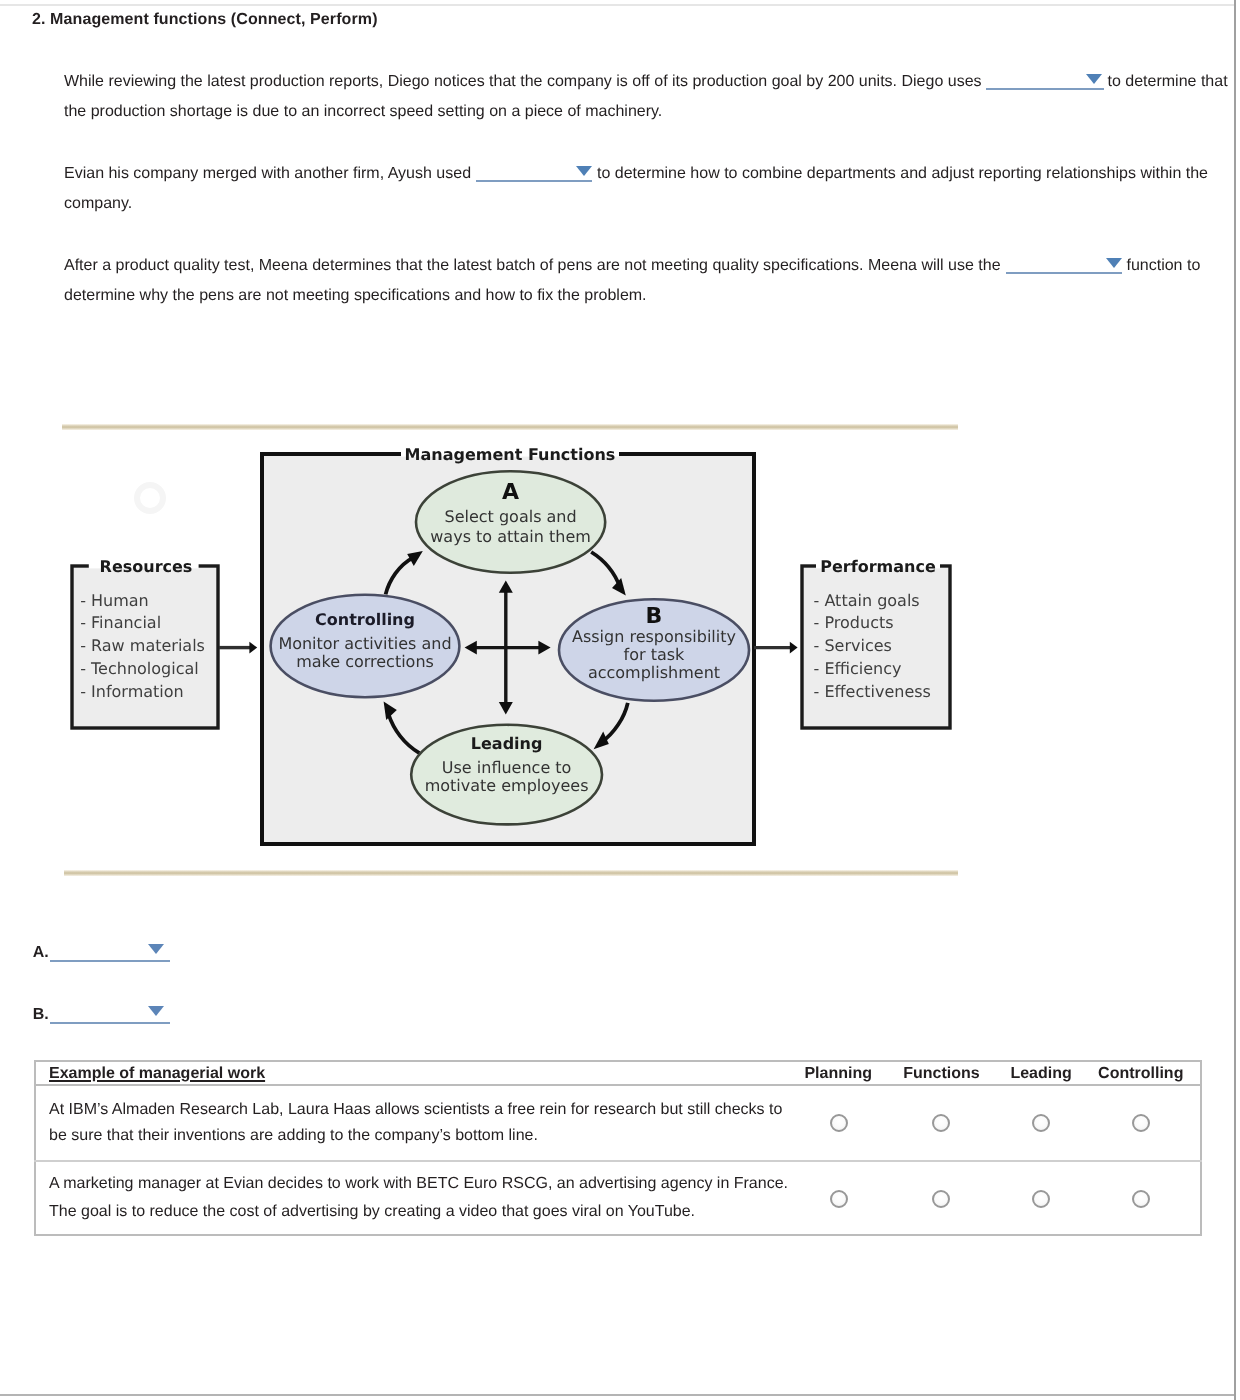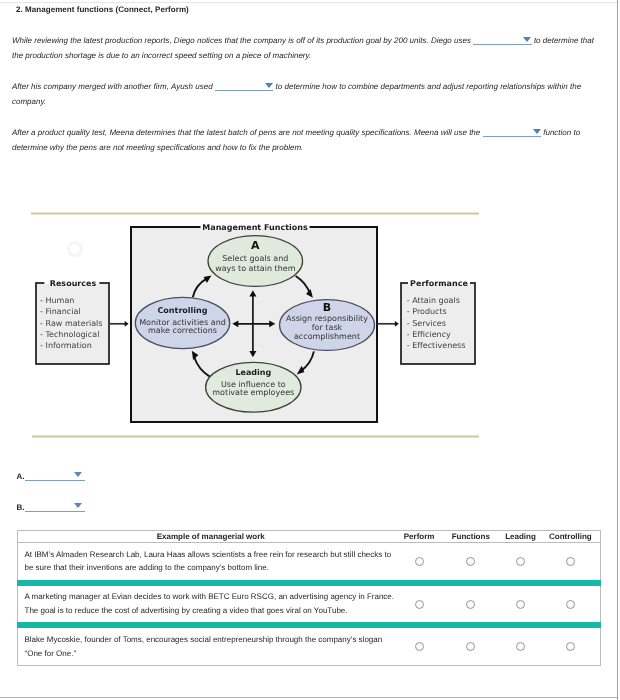--- a/index.html
+++ b/index.html
@@ -3,57 +3,57 @@
 <meta charset="utf-8">
 <style>
   *{box-sizing:border-box;-webkit-font-smoothing:antialiased;text-rendering:geometricPrecision;}
   html,body{margin:0;padding:0;}
   body{width:620px;height:700px;background:#ffffff;font-family:"Liberation Sans",sans-serif;color:#231f20;overflow:hidden;}
   .page{position:relative;width:540px;height:700px;border-radius:16px;}
   .topline{position:absolute;left:0;top:2px;width:618px;height:1px;background:#e6e6e6;}
   .bottomline{position:absolute;left:0;top:697px;width:617px;height:1.4px;background:#b4b4b4;}
   .rightline{position:absolute;left:617px;top:0;width:1px;height:700px;background:#a0a0a0;}
   .qtitle{position:absolute;left:16px;top:5px;font-size:8px;font-weight:bold;letter-spacing:0.05px;}
-  .para{position:absolute;left:12px;width:589px;font-size:8px;line-height:15px;font-style:italic;}
+  .para{position:absolute;left:32px;width:589px;font-size:8px;line-height:15px;}
   .instr{position:absolute;left:16px;font-size:8px;font-style:italic;line-height:15px;}
   .blank{display:inline-block;position:relative;width:58.5px;height:11px;vertical-align:-2px;border-bottom:1.4px solid #7f9dc1;}
   .blank .tri{position:absolute;right:0.4px;top:3.3px;width:0;height:0;border-left:4.4px solid transparent;border-right:4.4px solid transparent;border-top:5px solid #4f80b6;}
   .goldrule{position:absolute;height:3px;background:linear-gradient(to bottom,#faf6ec 0%,#d6cbae 35%,#cfc3a3 55%,#f7f2e6 100%);}
   .spinner{position:absolute;width:16px;height:16px;border-radius:50%;border:3.2px solid #f5f5f5;}
   .ansrow{position:absolute;font-size:8px;font-weight:bold;}
   .anssel{display:inline-block;position:relative;width:59.8px;height:11px;vertical-align:-2.5px;border-bottom:1.4px solid #7f9dc1;margin-left:0.9px;}
   .anssel .tri{position:absolute;right:2.7px;top:2.9px;width:0;height:0;border-left:4.1px solid transparent;border-right:4.1px solid transparent;border-top:5px solid #5c85b8;}
   table.grid{position:absolute;left:16.5px;top:529.5px;width:583.5px;border-collapse:collapse;font-size:7.4px;
     border:1px solid #bcbcbc;table-layout:fixed;}
   table.grid th,table.grid td{padding:0;border:0;}
   table.grid thead th{font-weight:bold;text-align:center;height:12.5px;vertical-align:middle;
     border-bottom:1px solid #bcbcbc;font-size:8px;}
-  table.grid thead th.first{text-align:center;padding-left:7px;}
-  table.grid tbody tr{border-bottom:6px solid #14b8a6;height:37.6px;}
+  table.grid thead th.first{text-align:left;padding-left:7px;text-decoration:underline;}
+  table.grid tbody tr{border-bottom:1px solid #14b8a6;height:37.6px;}
   table.grid tbody tr:last-child{border-bottom:0;}
   table.grid td{border-bottom:1px solid #cfcfcf;}
   table.grid tbody tr:last-child td{border-bottom:0;}
   table.grid td.txt{padding:4.8px 3px 4.6px 7px;line-height:13.6px;vertical-align:top;font-size:8px;}
   table.grid td.rad{text-align:center;vertical-align:middle;}
   .radio{display:inline-block;width:9.1px;height:9.1px;border-radius:50%;border:1px solid #989898;background:radial-gradient(circle at 50% 38%,#ffffff 0%,#fafafa 55%,#ebebeb 100%);vertical-align:middle;}
   col.c0{width:380px;} col.c1{width:44.2px;} col.c2{width:59.1px;} col.c3{width:40.5px;} col.c4{width:59.7px;}
   .svgwrap{position:absolute;left:0;top:0;}
 </style>
 </head>
 <body>
 
 <div class="page">
   <div class="topline"></div>
   <div class="bottomline"></div>
   <div class="rightline"></div>
   <div class="qtitle">2. Management functions (Connect, Perform)</div>
 
   <div class="para" style="top:33px;"><span>While reviewing the latest production reports, Diego notices that the company is off of its production goal by 200 units. Diego uses</span> <span class="blank"><span class="tri"></span></span> <span>to determine that the production shortage is due to an incorrect speed setting on a piece of machinery.</span></div>
 
-  <div class="para" style="top:79px;"><span>After his company merged with another firm, Ayush used</span> <span class="blank"><span class="tri"></span></span> <span>to determine how to combine departments and adjust reporting relationships within the company.</span></div>
+  <div class="para" style="top:79px;"><span>Evian his company merged with another firm, Ayush used</span> <span class="blank"><span class="tri"></span></span> <span>to determine how to combine departments and adjust reporting relationships within the company.</span></div>
 
   <div class="para" style="top:125px;"><span>After a product quality test, Meena determines that the latest batch of pens are not meeting quality specifications. Meena will use the</span> <span class="blank"><span class="tri"></span></span> <span>function to determine why the pens are not meeting specifications and how to fix the problem.</span></div>
 
 
   <div class="goldrule" style="left:31px;top:212px;width:448px;"></div>
   <div class="goldrule" style="left:32px;top:435px;width:447px;"></div>
   <div class="spinner" style="left:66.6px;top:241px;"></div>
 
   <svg class="svgwrap" width="620" height="700" viewBox="0 0 620 700" xmlns="http://www.w3.org/2000/svg">
     <defs>
@@ -160,43 +160,36 @@
     <colgroup>
         <col class="c0">
         <col class="c1">
         <col class="c2">
         <col class="c3">
         <col class="c4">
       </colgroup>
     <thead>
       <tr>
         <th class="first">Example of managerial work</th>
-        <th>Perform</th>
+        <th>Planning</th>
         <th>Functions</th>
         <th>Leading</th>
         <th>Controlling</th>
       </tr>
     </thead>
     <tbody>
         <tr>
           <td class="txt">At IBM’s Almaden Research Lab, Laura Haas allows scientists a free rein for research but still checks to be sure that their inventions are adding to the company’s bottom line.</td>
           <td class="rad"><span class="radio"></span></td>
           <td class="rad"><span class="radio"></span></td>
           <td class="rad"><span class="radio"></span></td>
           <td class="rad"><span class="radio"></span></td>
         </tr>
         <tr>
           <td class="txt">A marketing manager at Evian decides to work with BETC Euro RSCG, an advertising agency in France. The goal is to reduce the cost of advertising by creating a video that goes viral on YouTube.</td>
           <td class="rad"><span class="radio"></span></td>
           <td class="rad"><span class="radio"></span></td>
           <td class="rad"><span class="radio"></span></td>
           <td class="rad"><span class="radio"></span></td>
         </tr>
-        <tr>
-          <td class="txt">Blake Mycoskie, founder of Toms, encourages social entrepreneurship through the company’s slogan “One for One.”</td>
-          <td class="rad"><span class="radio"></span></td>
-          <td class="rad"><span class="radio"></span></td>
-          <td class="rad"><span class="radio"></span></td>
-          <td class="rad"><span class="radio"></span></td>
-        </tr>
       </tbody>
   </table>
 </div>
 
 </body></html>

